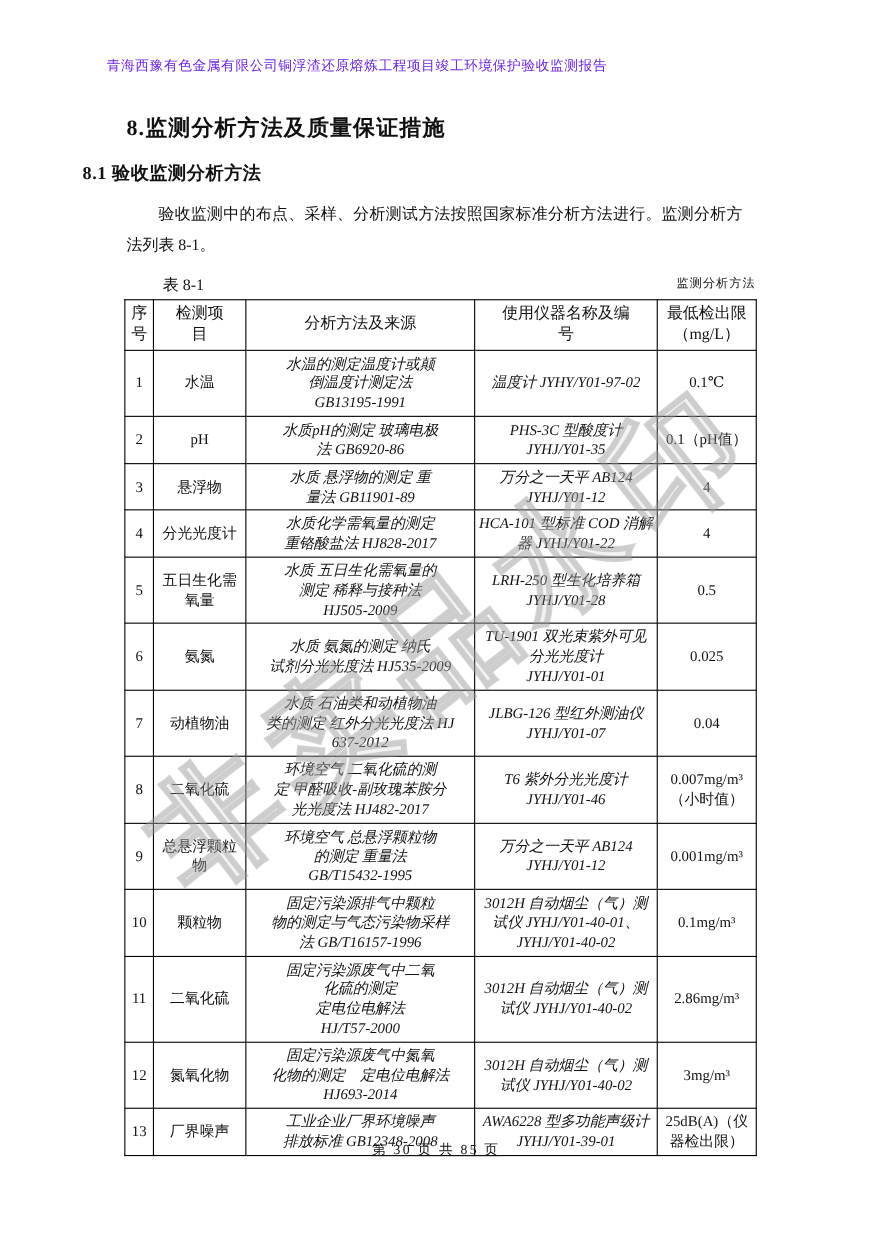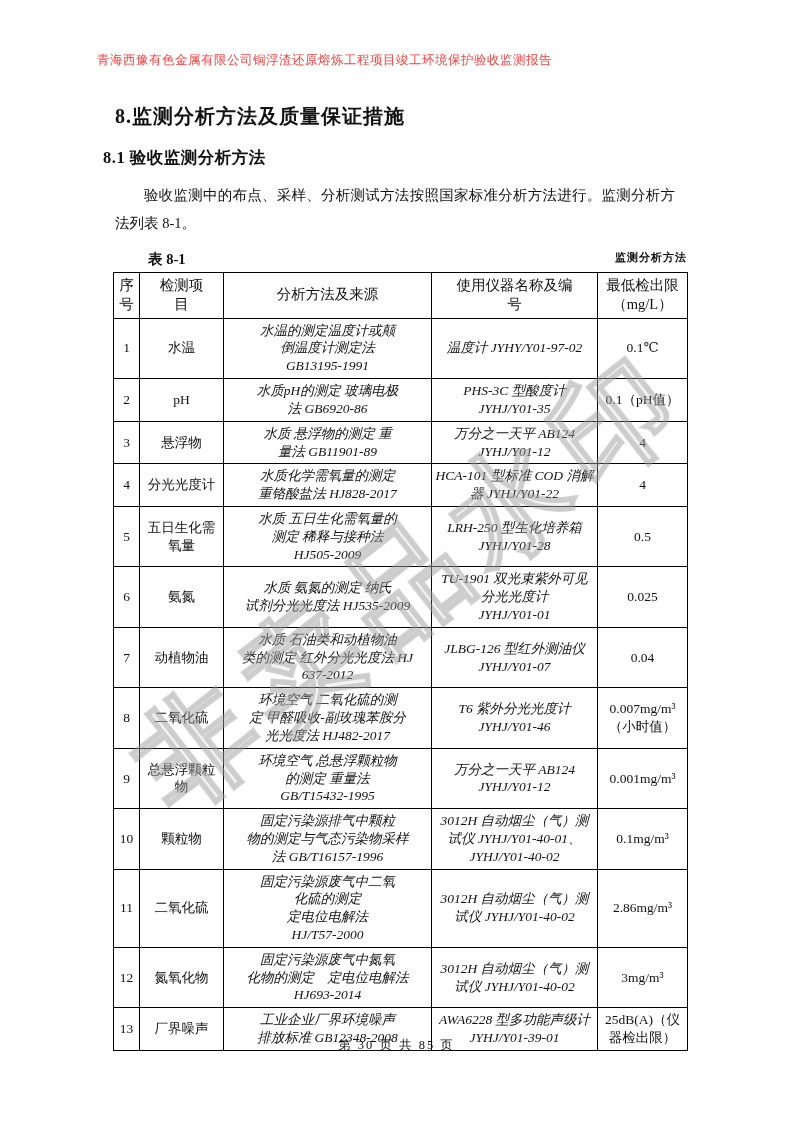--- a/index.html
+++ b/index.html
@@ -11,47 +11,47 @@
     margin: 0 auto;
     background: #ffffff;
     font-family: "Liberation Serif", "DejaVu Serif", serif;
     color: #111;
     overflow: hidden;
   }
   .doc-header {
     padding: 52px 90px 0 97px;
     font-size: 12.5px;
     letter-spacing: 0.5px;
-    color: #ef4444;
+    color: #6d28d9;
   }
   h1.sec {
     margin: 34px 0 0 115px;
     font-size: 20px;
     font-weight: bold;
     letter-spacing: 1px;
   }
   h2.subsec {
-    margin: 17px 0 0 103px;
+    margin: 17px 0 0 75px;
     font-size: 16.5px;
     font-weight: bold;
     letter-spacing: 0.5px;
   }
   p.body-par {
     margin: 12px 118px 0 115px;
     font-size: 14.5px;
     line-height: 1.95;
     text-indent: 2em;
     text-align: justify;
   }
   .caption-row {
     position: relative;
     margin: 12px 0 2px 113px;
     width: 574px;
     height: 20px;
-    font-weight: bold;
+    font-weight: normal;
   }
   .caption-label {
     position: absolute;
     left: 35px;
     top: 0;
     font-size: 14.5px;
   }
   .caption-title {
     position: absolute;
     left: 0;

